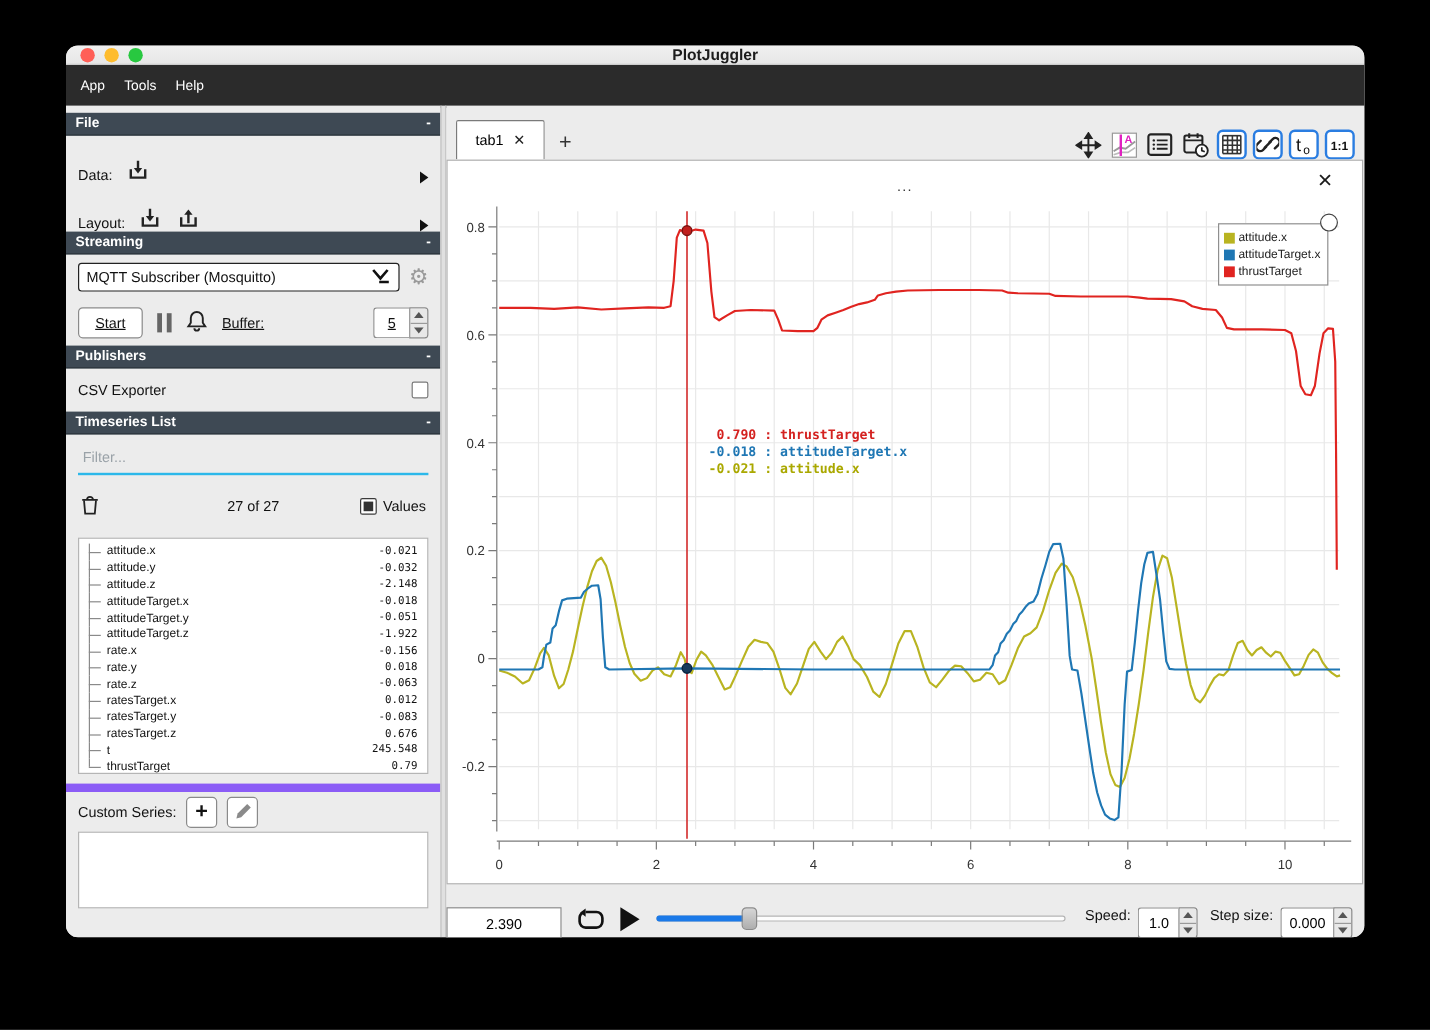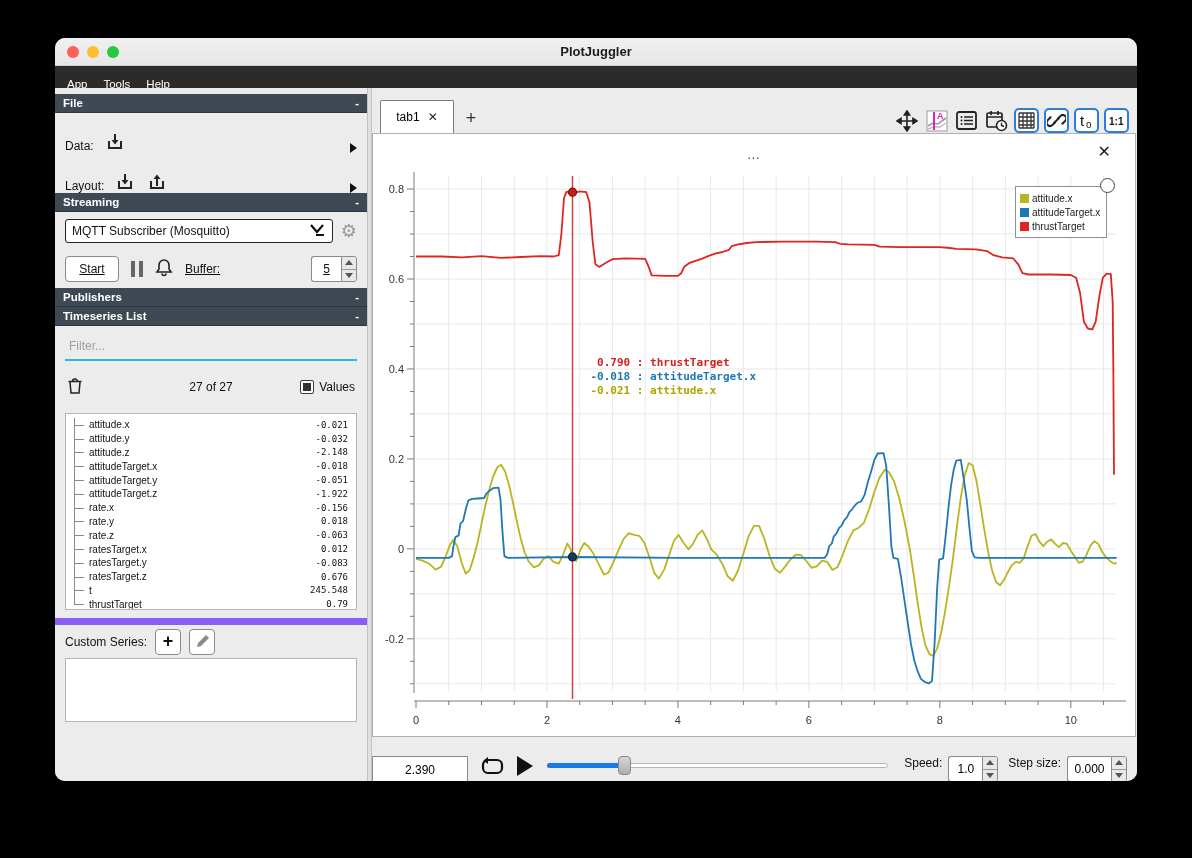--- a/index.html
+++ b/index.html
@@ -1,20 +1,20 @@
 <!DOCTYPE html>
 <html><head>
 <meta charset="utf-8">
 <style>
   * { margin:0; padding:0; box-sizing:border-box; }
   html,body { width:1192px; height:858px; background:#000; font-family:"Liberation Sans",sans-serif; overflow:hidden; }
   .window { position:absolute; left:55px; top:38px; width:1082px; height:743px; background:#ececec;
             border-radius:10px; overflow:hidden; box-shadow:0 30px 80px rgba(0,0,0,.95), 0 8px 28px rgba(0,0,0,.7); }
   
-  .titlebar { height:28px; background:linear-gradient(#f0f0f0,#e7e7e7); border-bottom:1px solid #cfcfcf;
+  .titlebar { height:16px; background:linear-gradient(#f0f0f0,#e7e7e7); border-bottom:1px solid #cfcfcf;
               display:flex; align-items:center; position:relative; }
   .lights { display:flex; gap:8px; margin-left:12px; }
   .light { width:12px; height:12px; border-radius:50%; }
   .light.red{background:#ff5f57;} .light.yellow{background:#febc2e;} .light.green{background:#28c840;}
   .wtitle { position:absolute; left:0; right:0; text-align:center; font-size:13px; font-weight:bold; color:#1c1c1c; }
   
   .menubar { height:36px; background:#2b2b2b; display:flex; align-items:center; padding-left:4px; }
   .menubar span { color:#fff; font-size:11.5px; padding:0 8px; }
   
   .content { position:absolute; top:50px; bottom:0; left:0; right:0; display:flex; }
@@ -204,20 +204,24 @@
               <b>
                 <i class="tri-dn"></i>
               </b>
             </span>
         </div>
       </div>
 
       <div class="sechead">
         <span>Publishers</span>
         <span class="minus">-</span>
+      </div>
+      <div class="srow csv-row">
+        <span>CSV Exporter</span>
+        <span class="checkbox"></span>
       </div>
 
       <div class="sechead">
         <span>Timeseries List</span>
         <span class="minus">-</span>
       </div>
       <div class="filter-row">
         <input class="filter-input" placeholder="Filter..." style="">
       </div>
       <div class="srow count-row">

